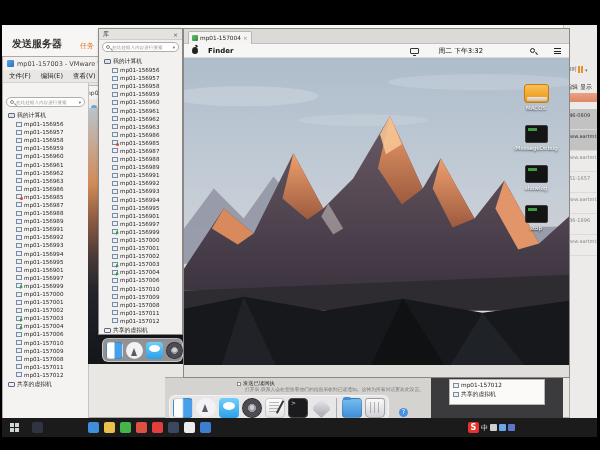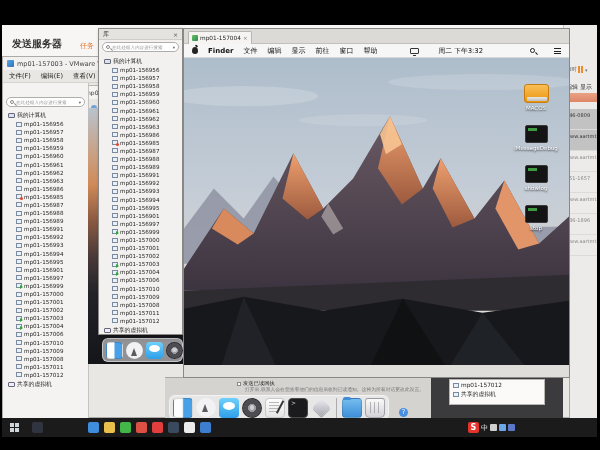--- a/index.html
+++ b/index.html
@@ -593,29 +593,20 @@
     <div class="fw-tabbar">
       <div class="fw-tab">
         <span class="vmico"></span>
         <span class="lbl">mp01-157004</span>
         <span class="x">×</span>
       </div>
     </div>
     <div class="fw-menubar">
       <span class="apple"></span>
       <span class="app">Finder</span>
-      <span style="display:flex;gap:10px">
-
-      <span class="mi">文件</span>
-          <span class="mi">编辑</span>
-          <span class="mi">显示</span>
-          <span class="mi">前往</span>
-          <span class="mi">窗口</span>
-          <span class="mi">帮助</span>
-        </span>
       <span class="mb-right">
         <span class="mb-display"></span>
         <span class="mb-clock">周二 下午3:32</span>
         <span class="mb-search"></span>
         <span class="mb-list"></span>
       </span>
     </div>
     <div class="fw-desktop">
       <svg class="wall" viewBox="0 0 387 306" preserveAspectRatio="none">
         <defs>

